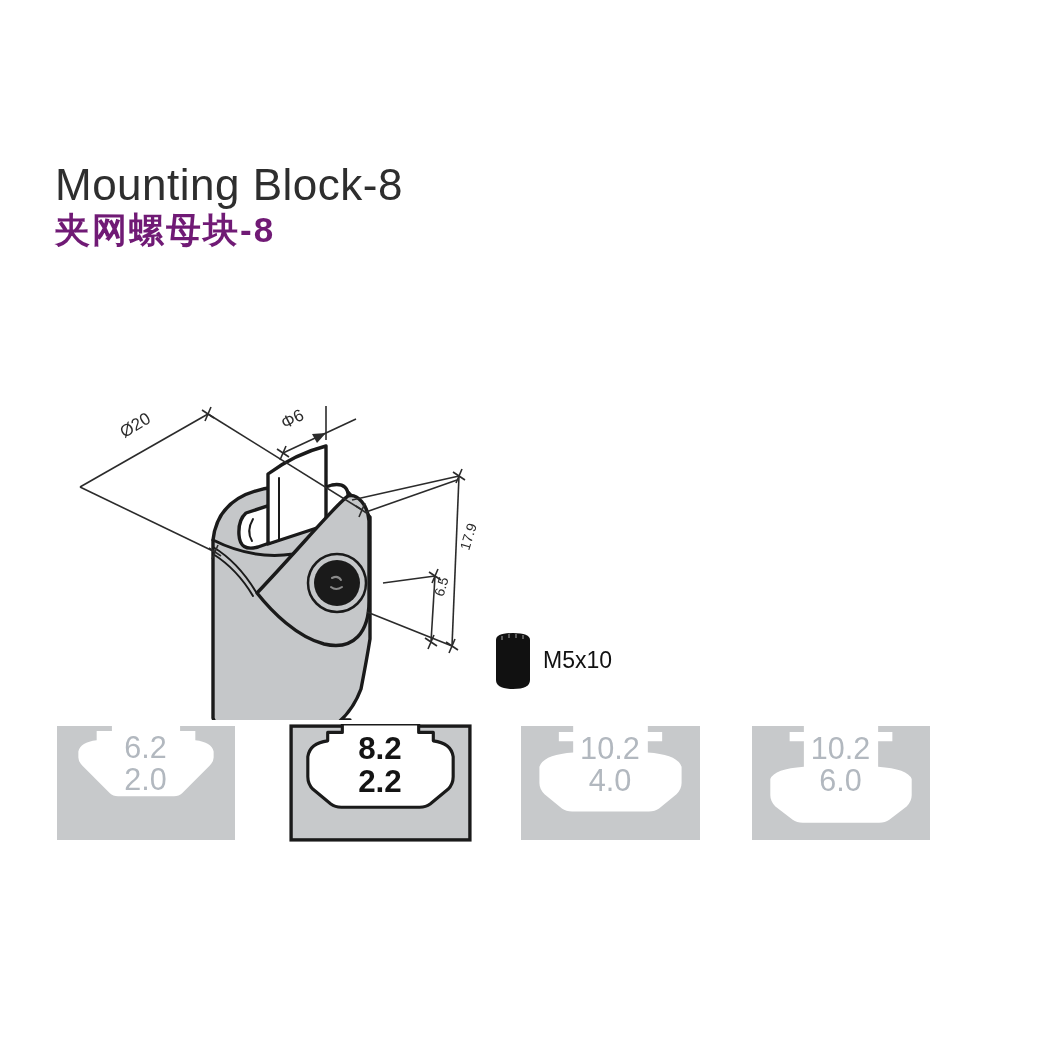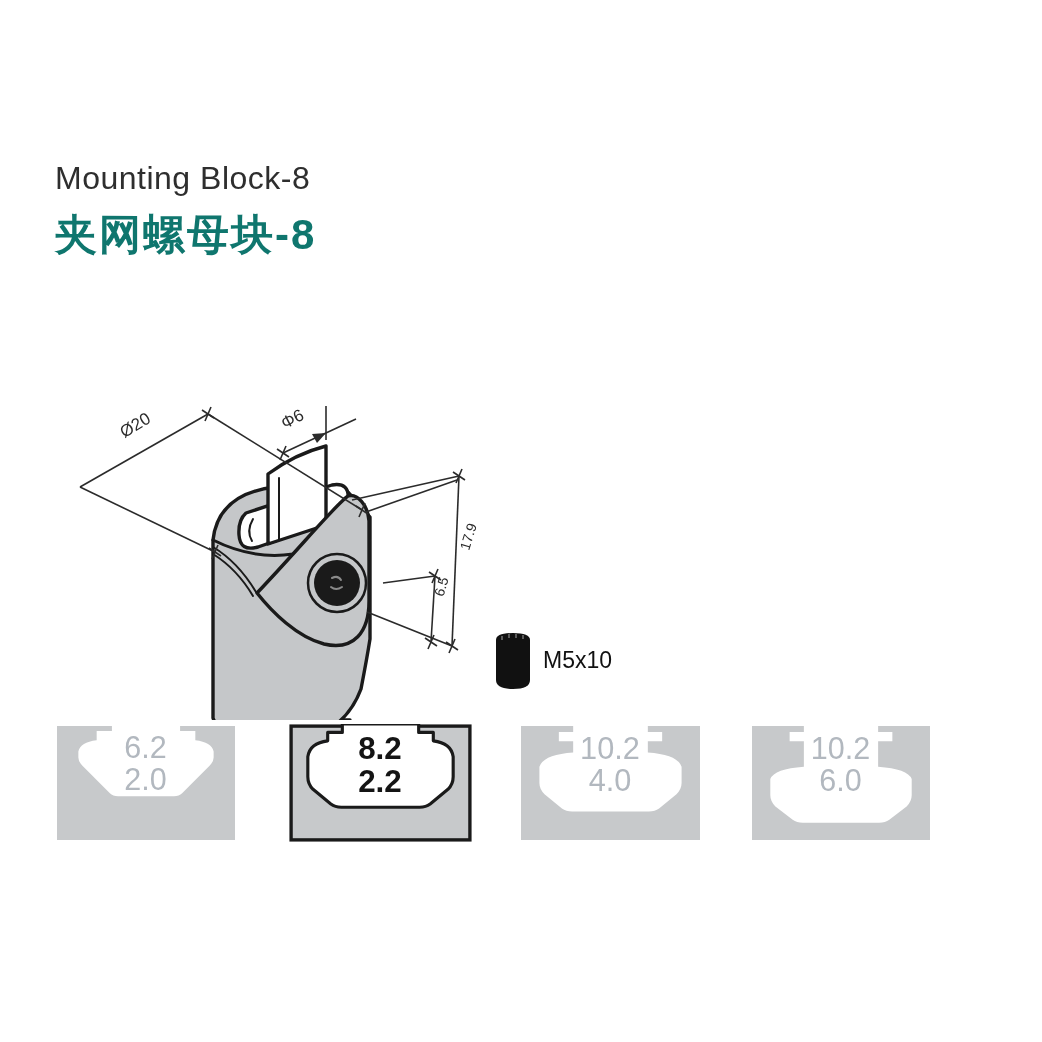--- a/index.html
+++ b/index.html
@@ -1,20 +1,20 @@
 <!DOCTYPE html>
 <html><head>
 <meta charset="utf-8">
 <style>
   html,body{margin:0;padding:0;background:#ffffff;}
   #page{position:relative;width:1042px;height:1042px;background:#ffffff;overflow:hidden;
         font-family:"Liberation Sans",sans-serif;}
   .abs{position:absolute;}
-  #title-en{left:55px;top:160px;font-size:32px;font-weight:400;color:#2e2e2e;letter-spacing:.5px;}
-  #title-zh{left:55px;top:207px;font-size:42px;font-weight:700;color:#0f766e;letter-spacing:2px;}
+  #title-en{left:55px;top:160px;font-size:44px;font-weight:400;color:#2e2e2e;letter-spacing:.5px;}
+  #title-zh{left:55px;top:207px;font-size:35px;font-weight:700;color:#701a75;letter-spacing:2px;}
   #screw-label{left:543px;top:647px;font-size:23px;font-weight:400;color:#111;}
   svg text{font-family:"Liberation Sans",sans-serif;}
   .dim-label{font-size:17px;fill:#2b2b2b;}
   .dim-label-sm{font-size:14px;fill:#2b2b2b;}
   .profile-num{font-size:30px;fill:#b2b8bf;text-anchor:middle;}
   .profile-num.hl{fill:#141414;font-weight:700;}
 </style>
 </head>
 <body>
 

